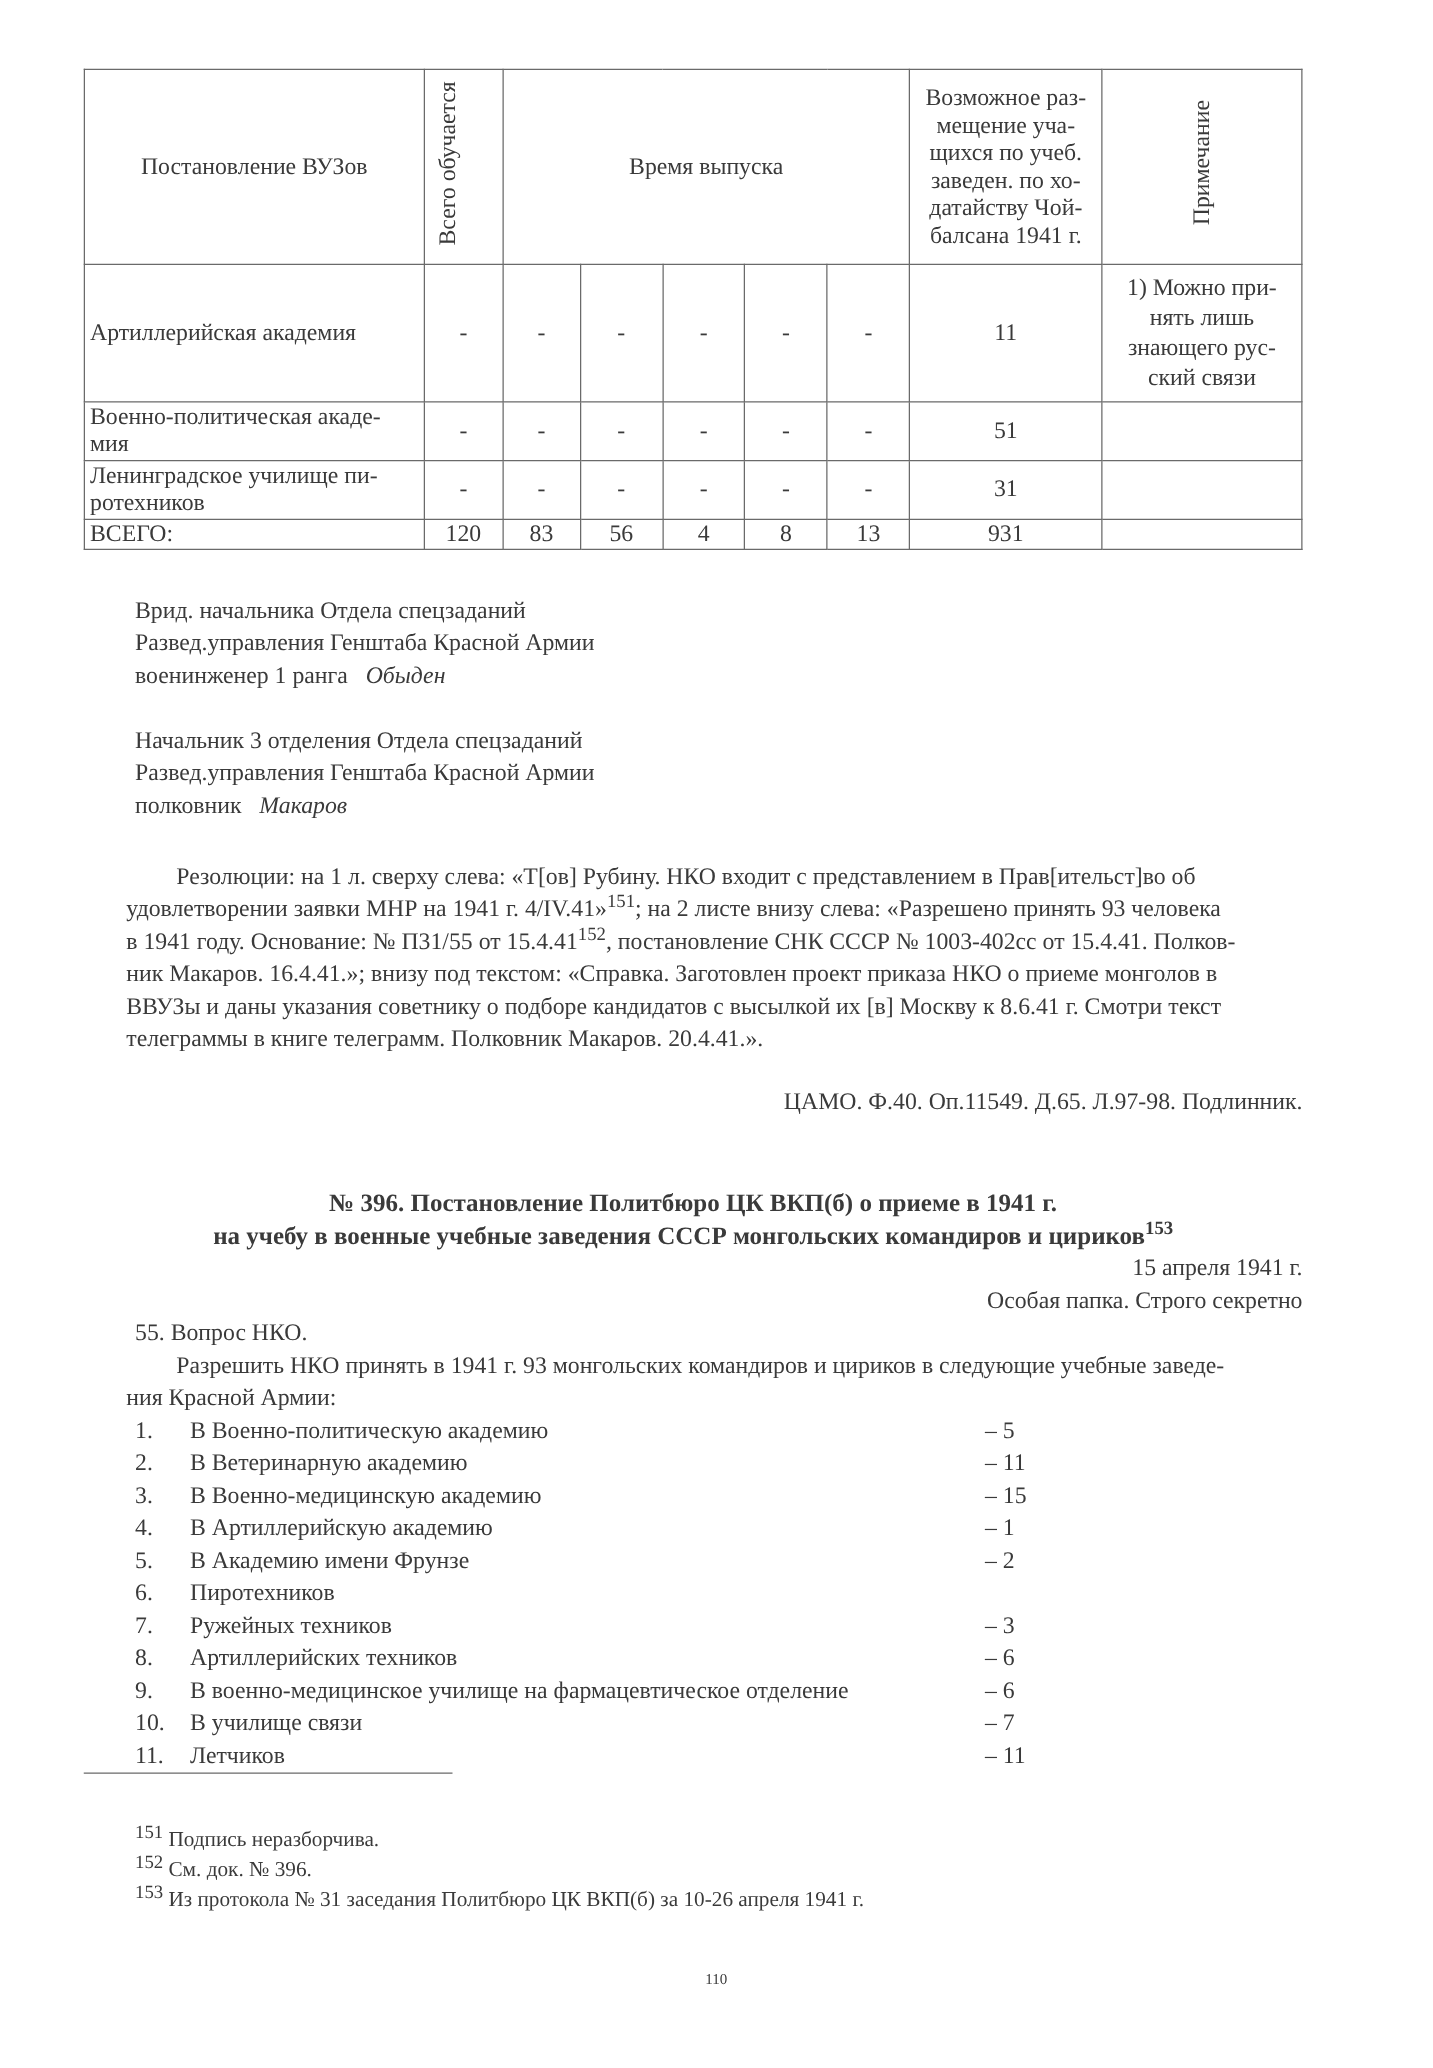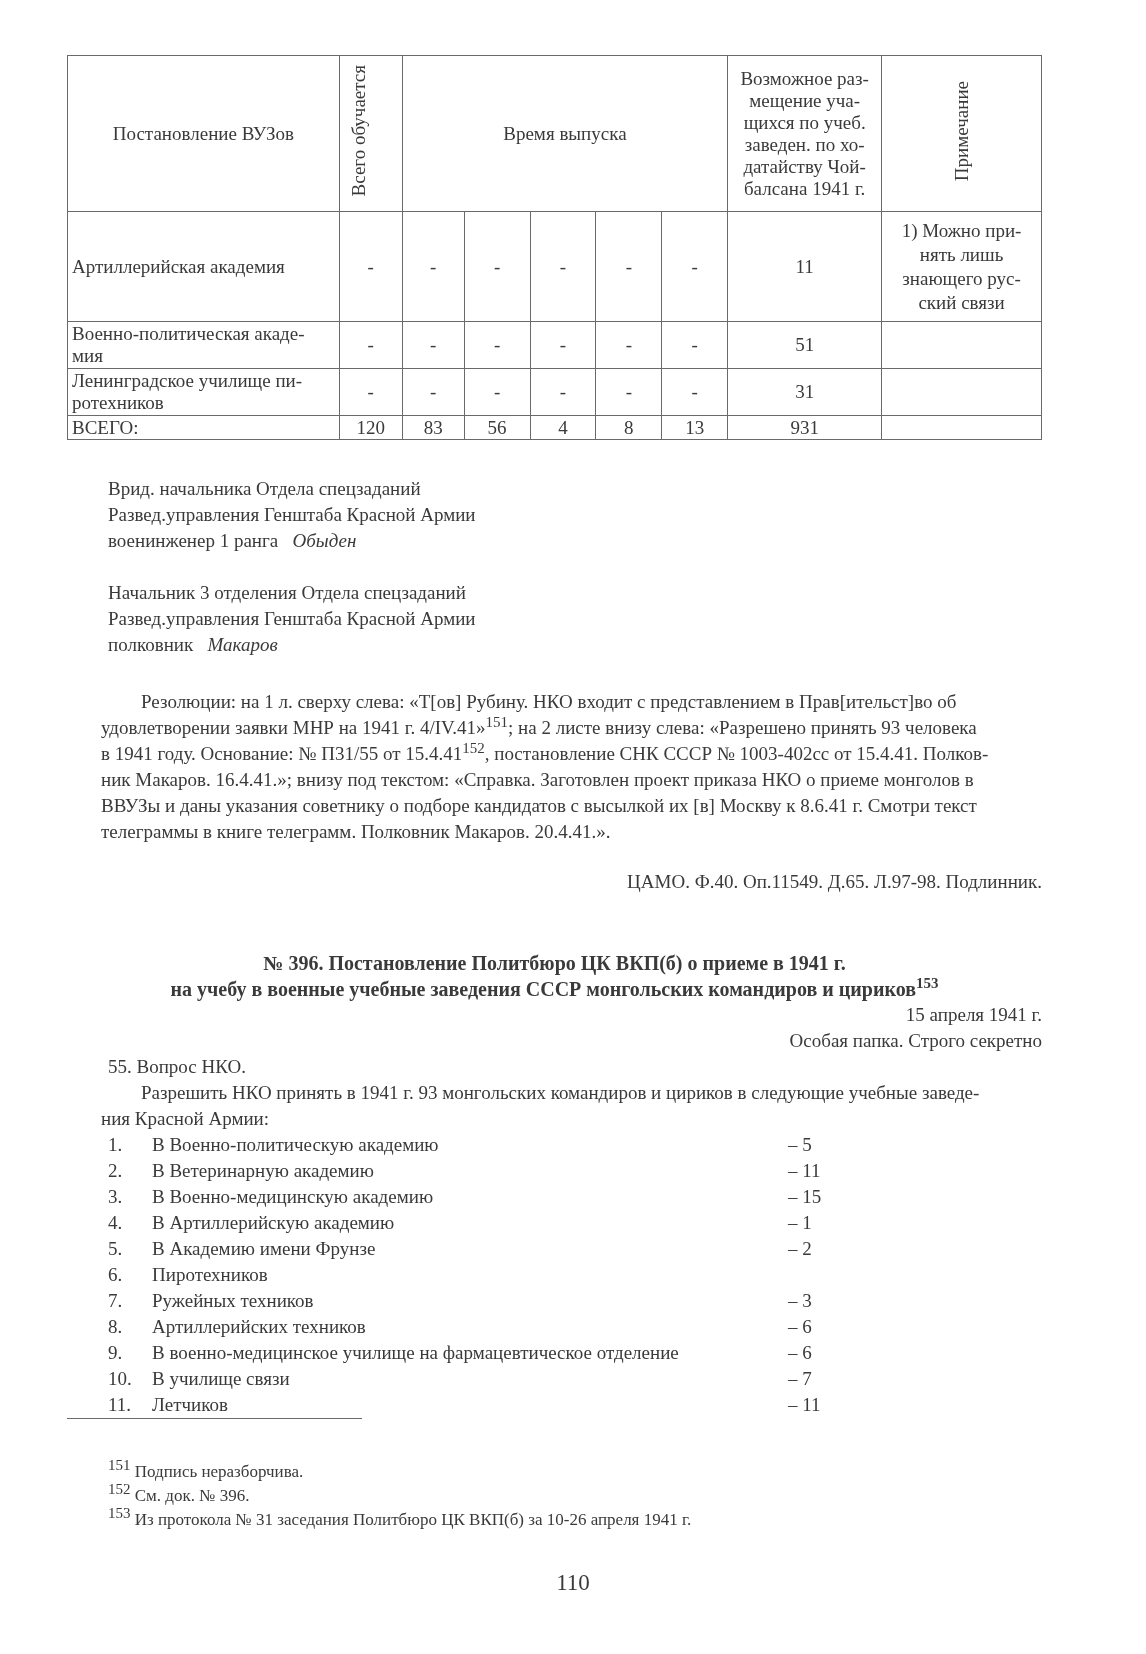--- a/index.html
+++ b/index.html
@@ -29,21 +29,21 @@
   sup { font-size: 15px; line-height: 0; }
   .right { right: 104px; text-align: right; }
   .doc-title { left: 67px; width: 975px; text-align: center; font-weight: bold; font-size: 20px; line-height: 26px; }
   .list { left: 108px; width: 740px; }
   .list .row { display: flex; height: 26px; }
   .list .num { width: 44px; }
   .list .lbl { flex: 1; }
   .list .cnt { width: 60px; }
   .fn-line { position: absolute; left: 67px; top: 1418px; width: 295px; height: 0; border-top: 1.5px solid #6a6a6a; }
   .fn { left: 108px; font-size: 17px; line-height: 24px; }
-  .pageno { left: 0; width: 1146px; text-align: center; top: 1570px; font-size: 23px; }
+  .pageno { left: 0; width: 1146px; text-align: center; top: 1570px; font-size: 12px; }
 </style>
 </head>
 <body>
 
 <div class="page">
 
   <table class="vuz">
     <colgroup>
       <col style="width:272px">
         <col style="width:63px">

